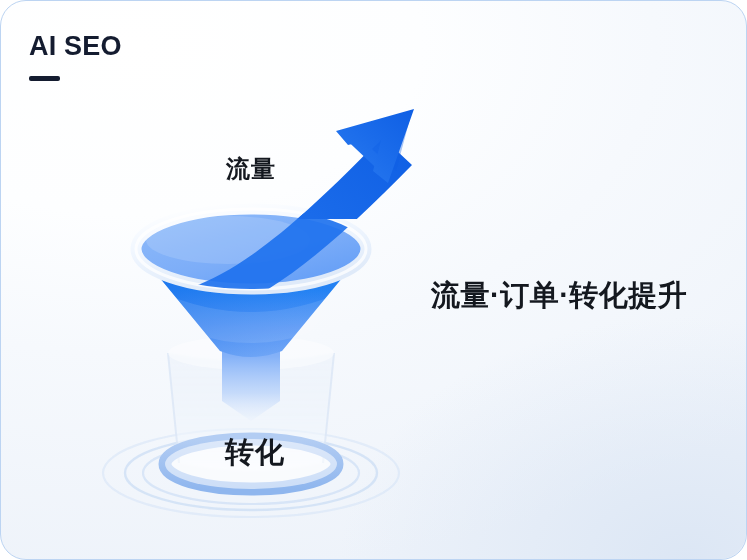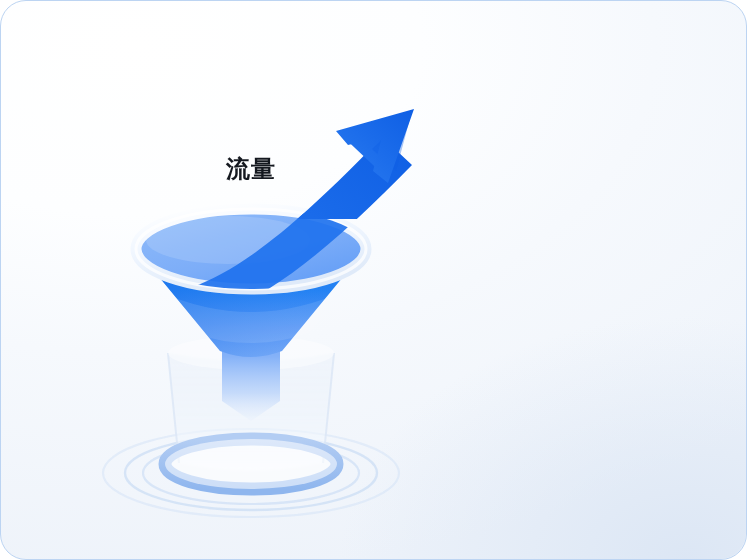--- a/index.html
+++ b/index.html
@@ -46,20 +46,24 @@
   
   .lbl{position:absolute;z-index:26;font-weight:700;color:#14181f;white-space:nowrap;}
   .lbl-traffic{left:225px;top:152px;font-size:24px;letter-spacing:1px;}
   .lbl-convert{left:224px;top:432px;font-size:29px;letter-spacing:1px;}
 </style>
 </head>
 <body>
 
 <div id="canvas">
 
+  <div class="title-block">
+    <div class="title">AI SEO</div>
+    <div class="title-rule"></div>
+  </div>
 
   <div id="stage">
     <svg viewBox="0 0 340 420" xmlns="http://www.w3.org/2000/svg" aria-hidden="true">
       <defs>
 
         <linearGradient id="gCone" x1="0" y1="0" x2="0" y2="1">
           <stop offset="0%" stop-color="#1b7bf2"></stop>
           <stop offset="38%" stop-color="#2482f3"></stop>
           <stop offset="72%" stop-color="#5a97f5"></stop>
           <stop offset="100%" stop-color="#7aabf7"></stop>
@@ -173,15 +177,17 @@
 
       <g>
         <path d="M318,8 L240,30 L252,44 L286,36 L277,70 L292,82 Z" fill="url(#gArrow)"></path>
       </g>
     </svg>
 
   </div>
 
   <div class="lbl lbl-traffic">流量</div>
 
+  <div class="lbl lbl-convert">转化</div>
 
+  <div class="headline">流量·订单·转化提升</div>
 
 </div>
 
 </body></html>

